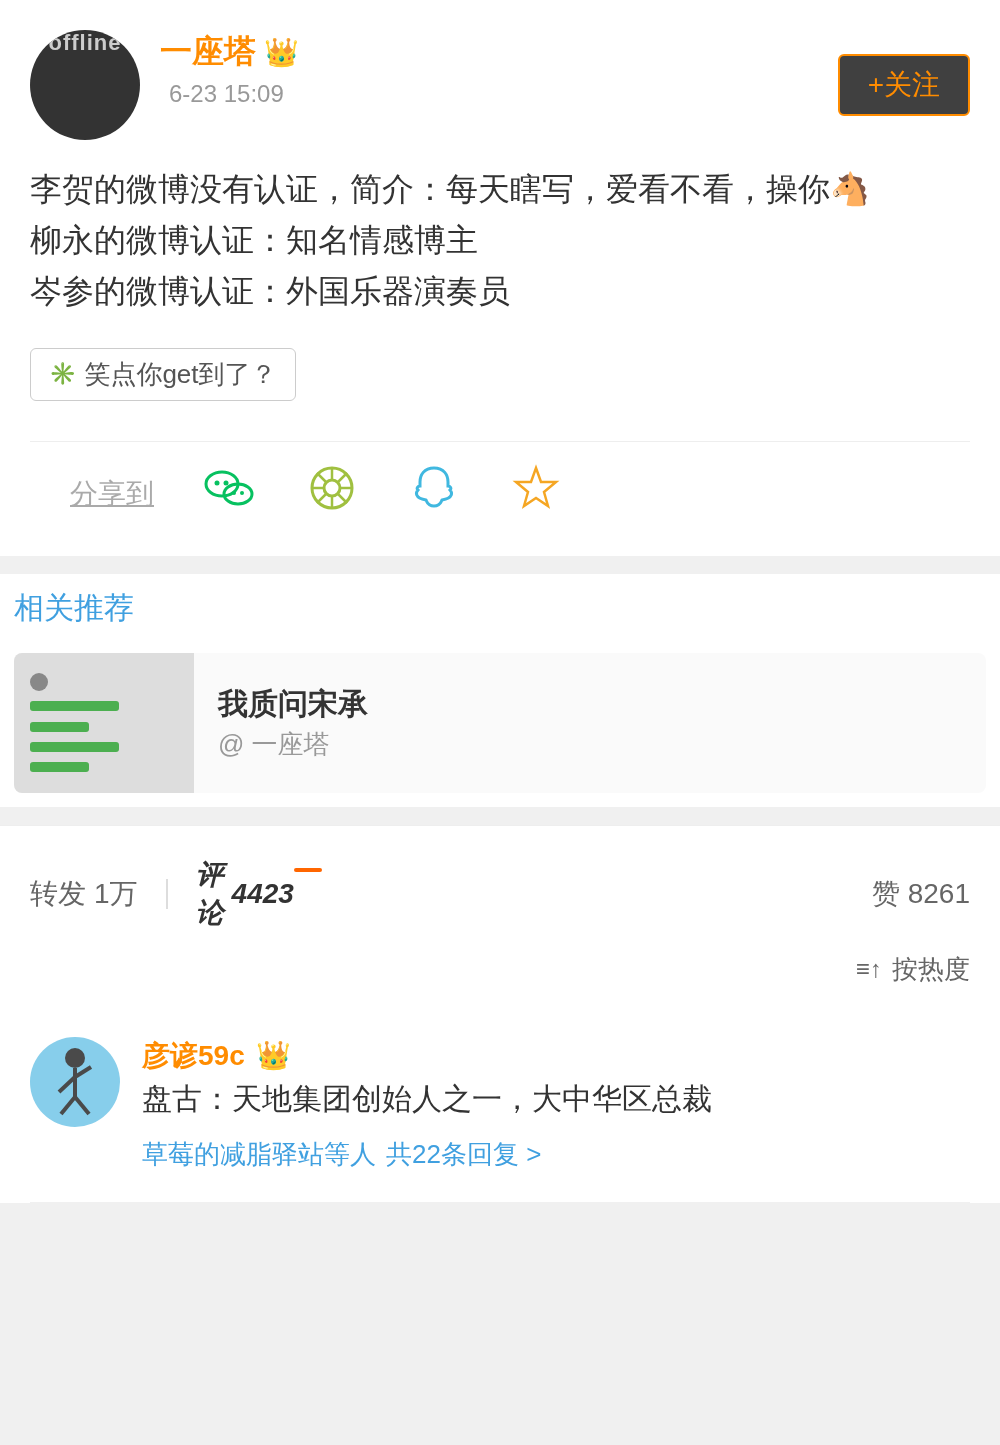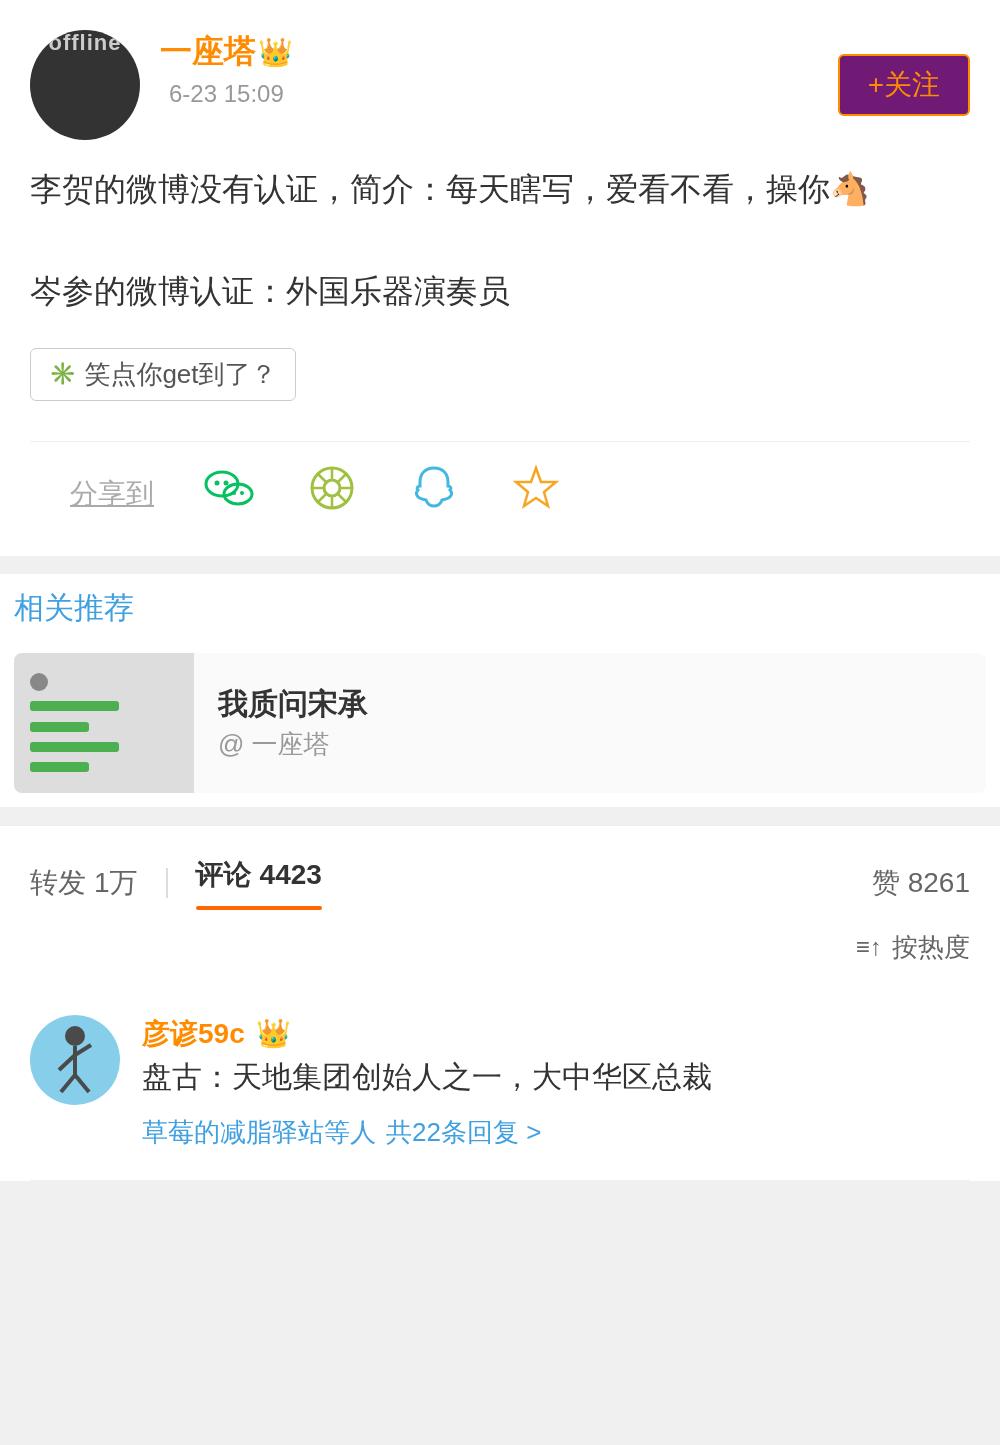--- a/index.html
+++ b/index.html
@@ -45,40 +45,40 @@
     }
     .user-info {
       flex: 1;
       display: flex;
       flex-direction: column;
       justify-content: center;
     }
     .username-row {
       display: flex;
       align-items: center;
-      gap: 2px;
+      gap: 8px;
       margin-bottom: 6px;
     }
     .username {
       color: #ff8c00;
       font-size: 32px;
       font-weight: 600;
     }
     .crown-icon {
       font-size: 28px;
     }
     .post-time {
       color: #999;
       font-size: 24px;
       margin-left: 9px;
     }
     .follow-btn {
       border: 2px solid #ff8c00;
       color: #ff8c00;
-      background: #701a75;
+      background: #404040;
       padding: 10px 28px;
       font-size: 28px;
       border-radius: 6px;
       margin-left: auto;
       align-self: center;
       cursor: pointer;
     }
 
     
     .post-content {
@@ -235,21 +235,22 @@
     }
     .active-underline {
       height: 4px;
       background: #ff6600;
       border-radius: 2px;
       margin-top: 12px;
       width: 100%;
     }
     .stat-tab-wrap {
       display: flex;
-      flex-direction: column;
+      flex-direction: row;
+      font-style: italic;
     }
 
     
     .sort-row {
       background: #fff;
       display: flex;
       justify-content: flex-end;
       align-items: center;
       padding: 20px 30px;
       gap: 10px;
@@ -331,21 +332,21 @@
         <span class="username">一座塔</span>
         <span class="crown-icon">👑</span>
       </div>
       <span class="post-time">6-23 15:09</span>
     </div>
     <button class="follow-btn">+关注</button>
   </div>
 
   <div class="post-content">
     <span>李贺的微博没有认证，简介：每天瞎写，爱看不看，操</span><span>你🐴</span><br>
-    <br>
+    <span>柳永的微博认证：知名情感博主</span><br>
     <span>岑参的微博认证：外国乐器演奏员</span>
   </div>
 
   <div class="tag-row">
     <div class="tag">
       <span class="tag-icon">✳️</span>
       <span>笑点你get到了？</span>
     </div>
   </div>
 

